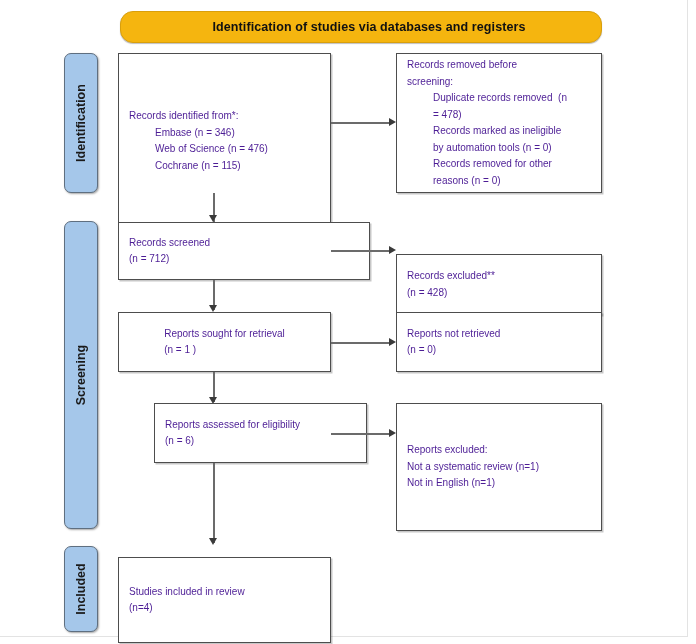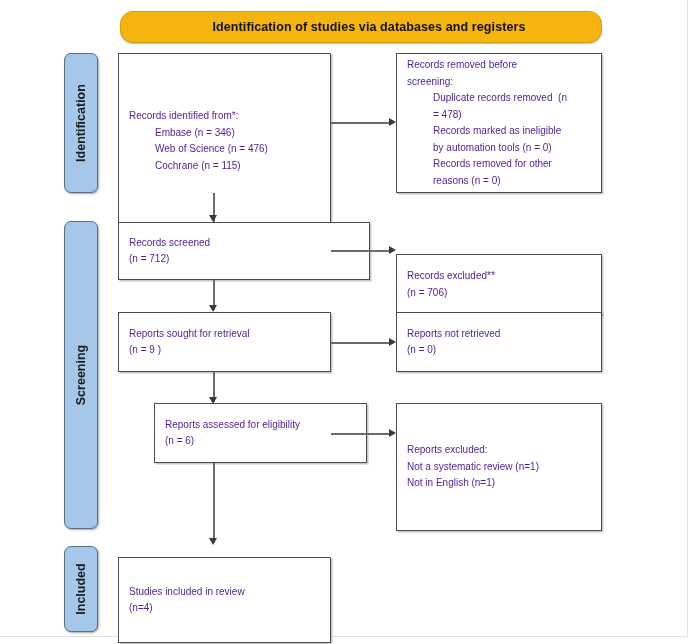--- a/index.html
+++ b/index.html
@@ -170,34 +170,34 @@
   <div class="box" style="left:118px; top:222px; width:252px; height:58px;">
     <div class="box-inner">
       <div class="line">Records screened</div>
       <div class="line">(n = 712)</div>
     </div>
   </div>
 
   <div class="box" style="left:396px; top:222px; width:206px; height:61px;margin-top:32px;">
     <div class="box-inner">
       <div class="line">Records excluded**</div>
-      <div class="line">(n = 706)</div>
+      <div class="line">(n = 428)</div>
     </div>
   </div>
 
   <div class="conn h" style="left:331px; top:250px; width:58px;"></div>
   <div class="arrowhead right" style="left:389px; top:246px;"></div>
 
   <div class="conn v" style="left:213px; top:280px; height:30px;"></div>
   <div class="arrowhead down" style="left:209px; top:305px;"></div>
 
-  <div class="box" style="left:118px; top:312px; width:213px; height:60px;">
+  <div class="box" style="left:118px; top:312px; width:213px; height:60px;align-items:center;">
     <div class="box-inner">
       <div class="line">Reports sought for retrieval</div>
-      <div class="line">(n = 9 )</div>
+      <div class="line">(n = 1 )</div>
     </div>
   </div>
 
   <div class="box" style="left:396px; top:312px; width:206px; height:60px;justify-content:center;">
     <div class="box-inner">
       <div class="line">Reports not retrieved</div>
       <div class="line">(n = 0)</div>
     </div>
   </div>
 

